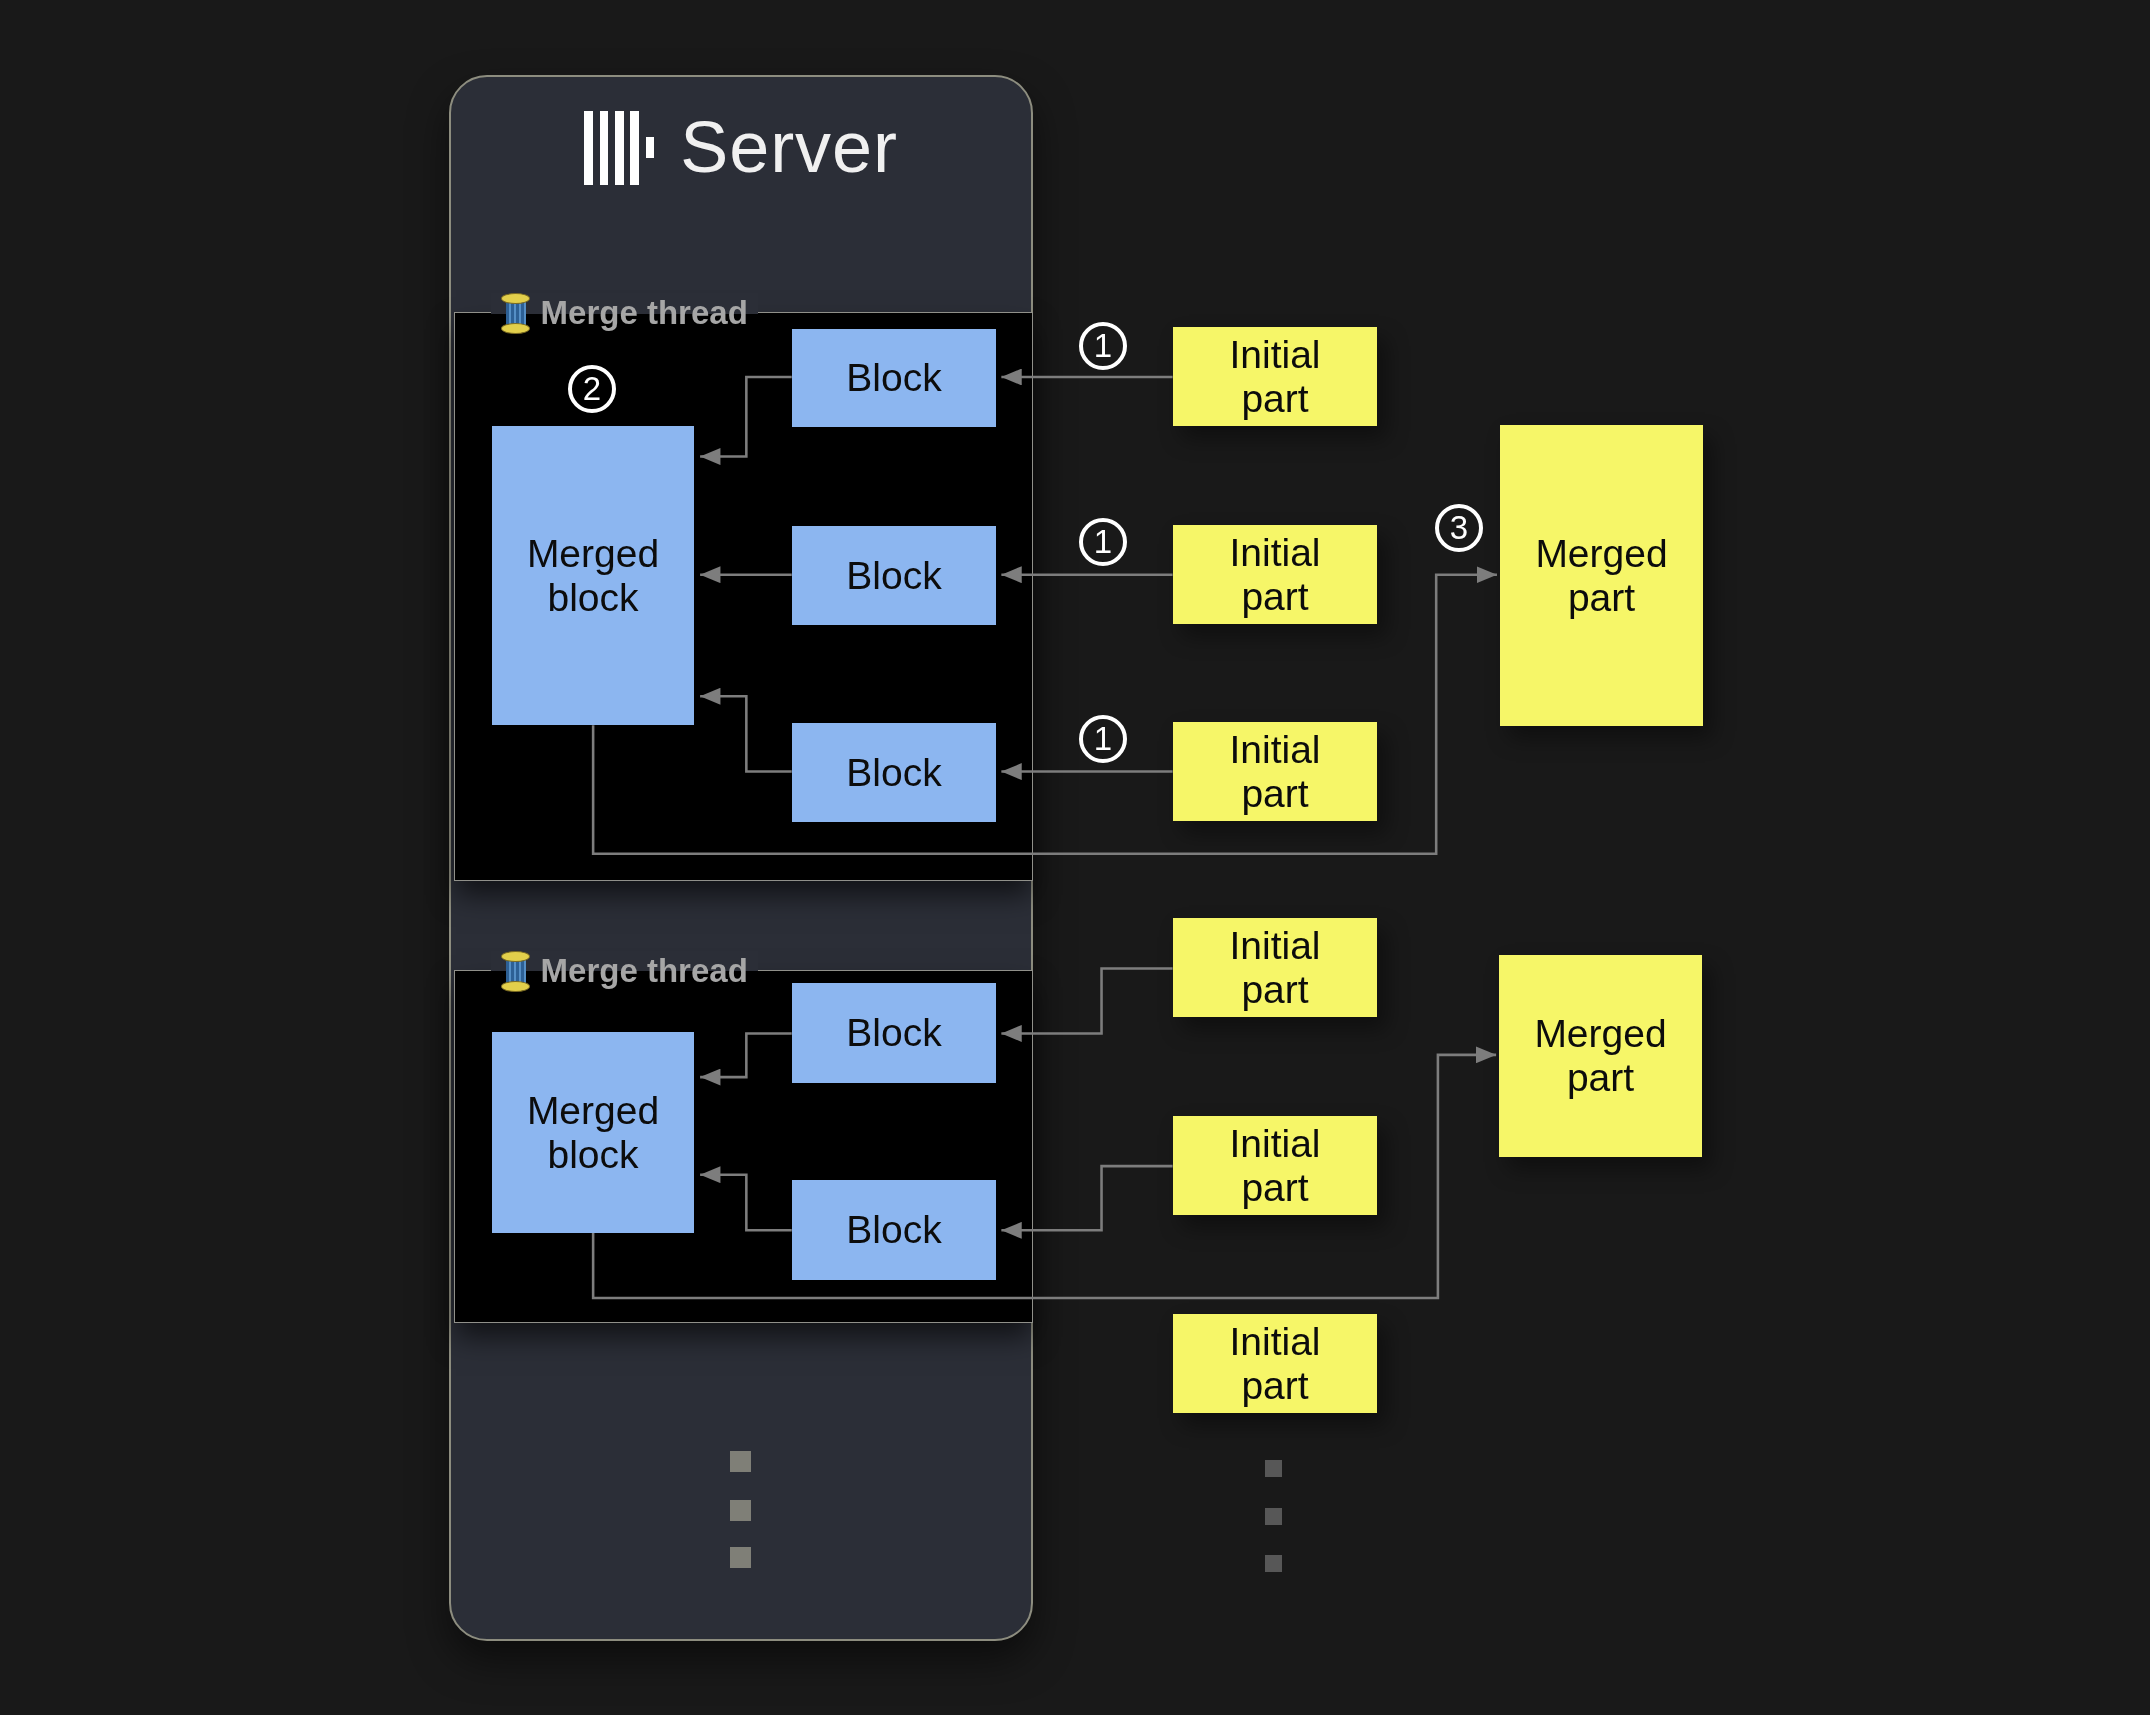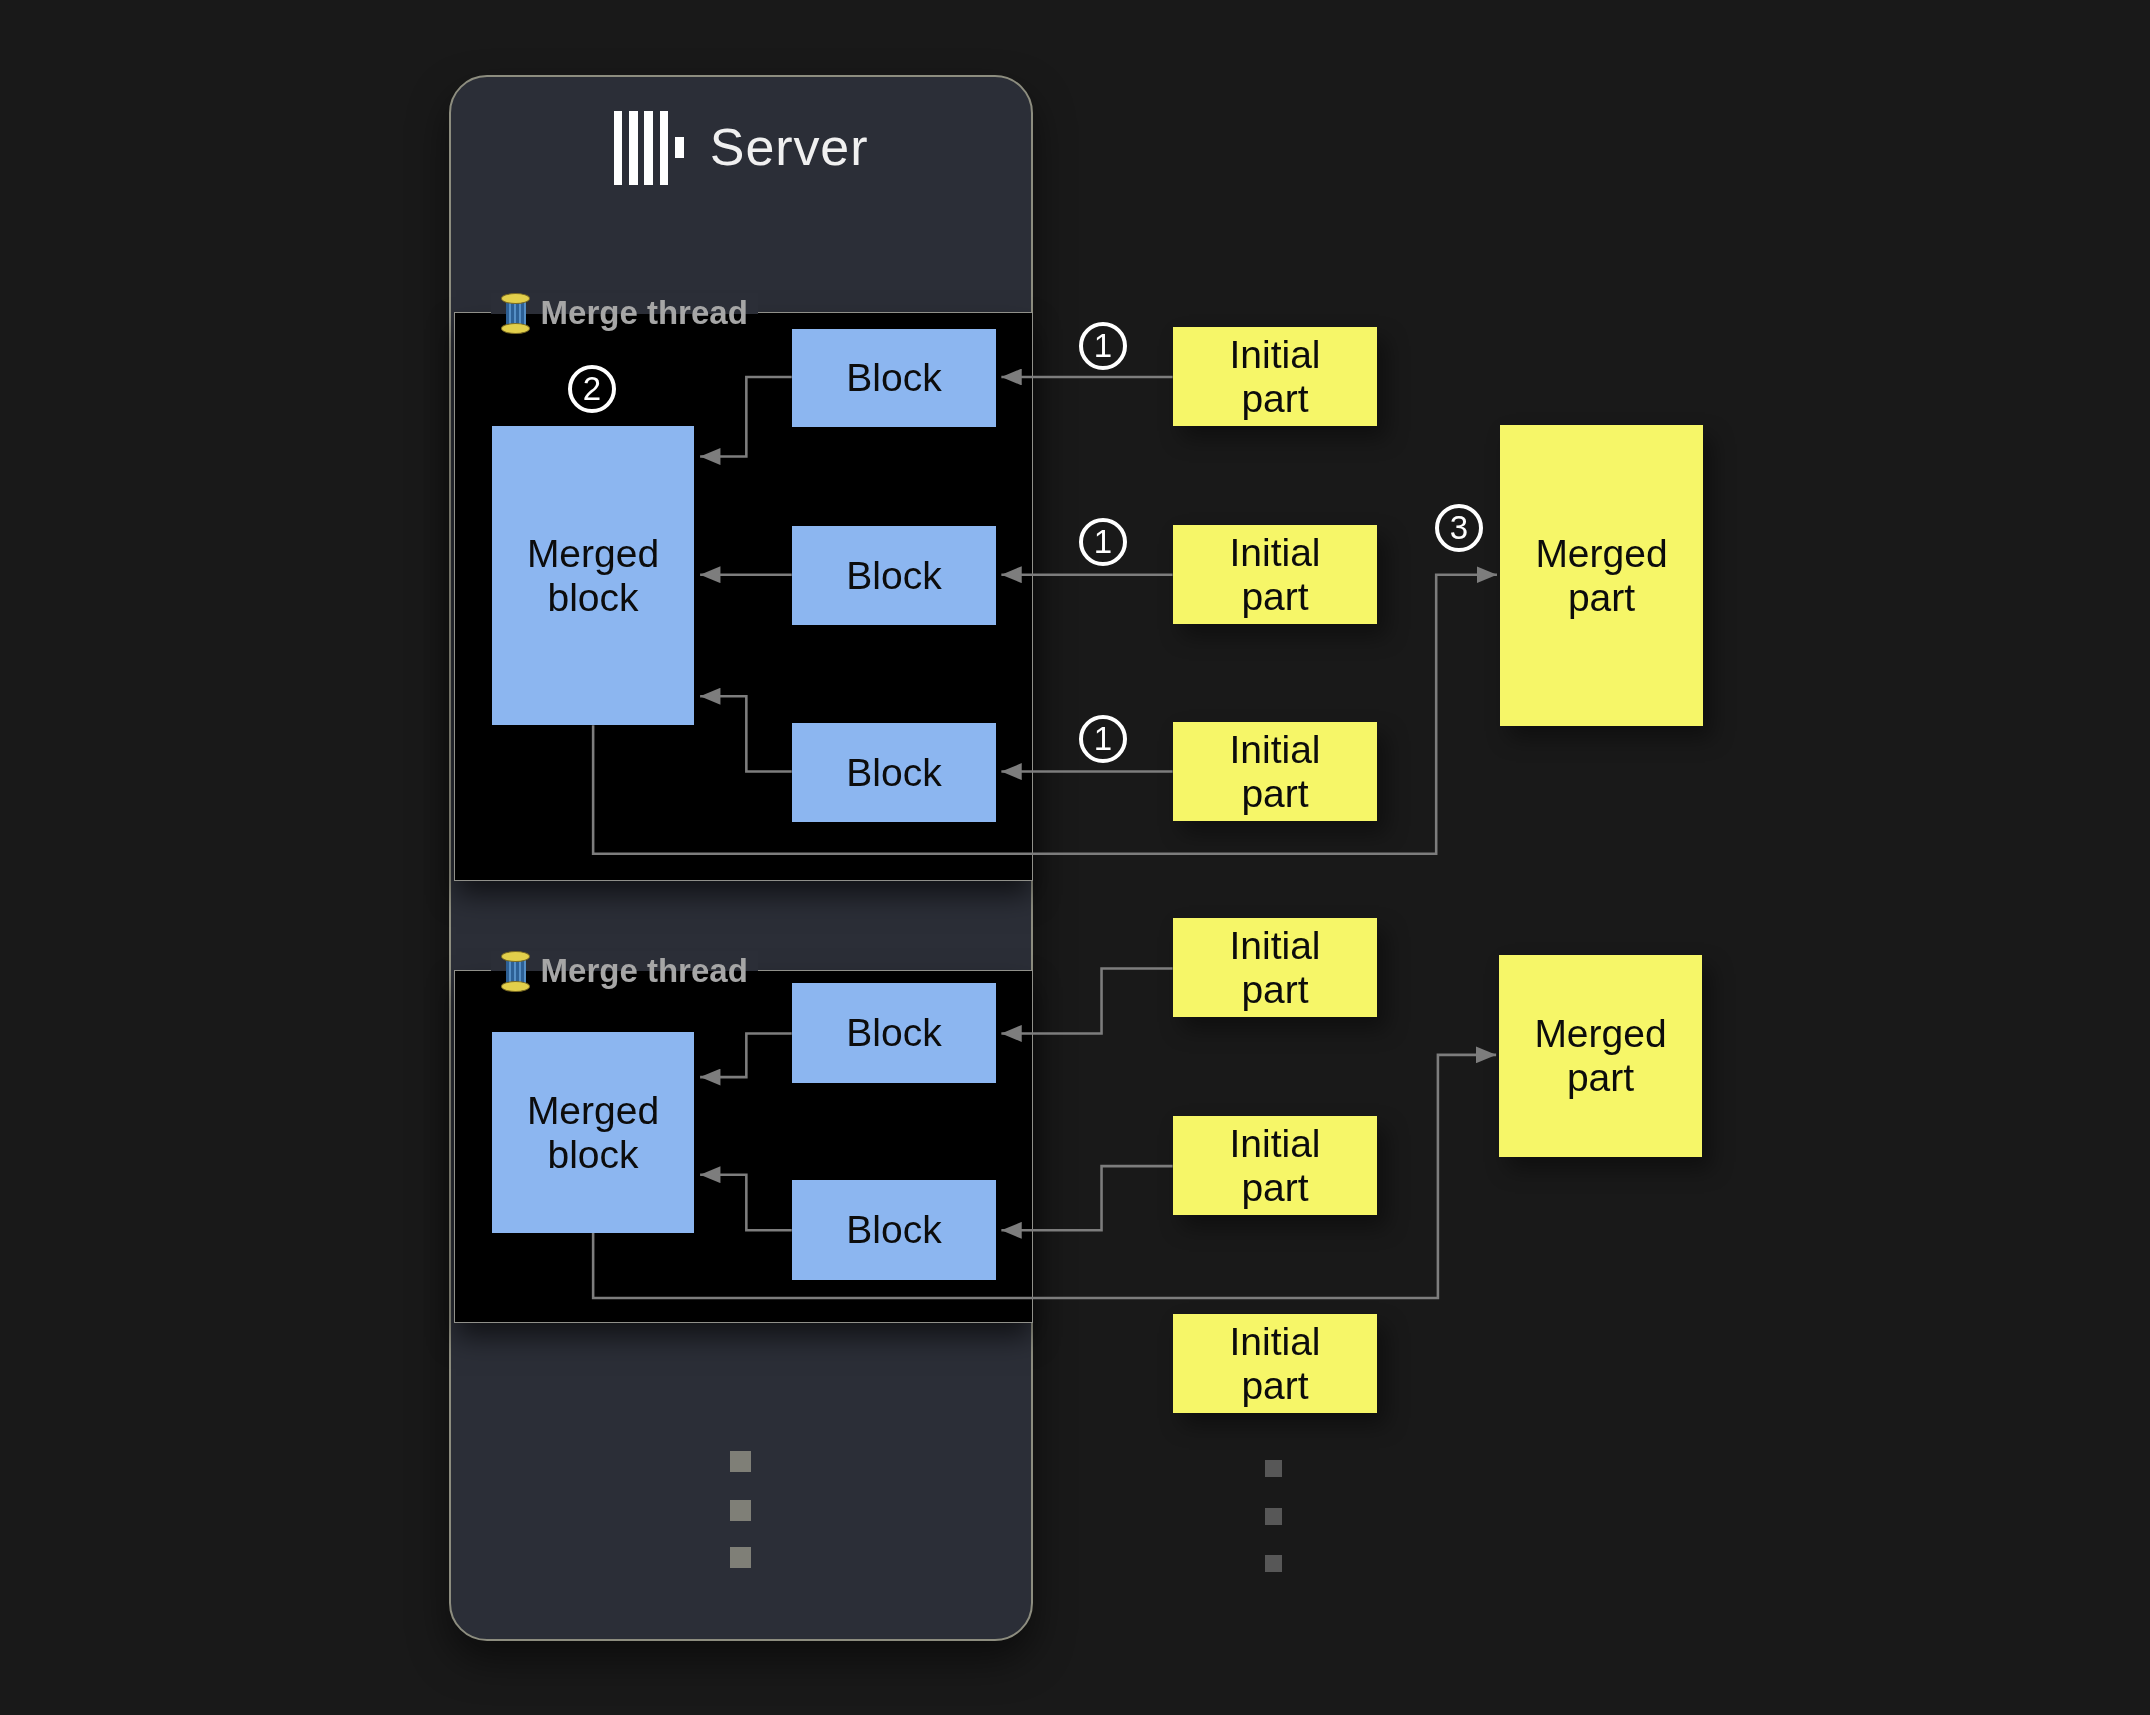--- a/index.html
+++ b/index.html
@@ -14,21 +14,21 @@
 
   .server{position:absolute;left:449px;top:75px;width:584px;height:1566px;box-sizing:border-box;
     background:var(--server-bg);border:2.6px solid var(--server-border);border-radius:38px;
     box-shadow:0 19px 38px rgba(0,0,0,.5);}
 
   .server-header{position:absolute;left:449px;top:110px;width:584px;display:flex;
     align-items:center;justify-content:center;gap:26px;z-index:3;}
   .ch-logo{display:flex;align-items:center;gap:6.8px;height:74px;}
   .ch-logo .bar{width:8.6px;height:74px;background:#fff;}
   .ch-logo .bardot{width:8.6px;height:21.4px;background:#fff;}
-  .server-title{color:var(--title-text);font-size:52px;line-height:75px;letter-spacing:0.9px;}
+  .server-title{color:var(--title-text);font-size:72px;line-height:75px;letter-spacing:0.9px;}
 
   .mpanel{position:absolute;box-sizing:border-box;background:var(--panel-bg);
     border:1.7px solid var(--panel-border);box-shadow:0 15.4px 26px -1.7px rgba(0,0,0,.6);z-index:2;font-weight:bold;}
   #panel1{left:454px;top:312px;width:579px;height:569px;}
   #panel2{left:454px;top:970px;width:579px;height:353px;}
 
   .legend{position:absolute;top:-20.5px;left:36px;height:41px;display:flex;align-items:center;
     gap:10.3px;padding:0 10.3px;background:linear-gradient(180deg,var(--server-bg) 0 50%,var(--panel-bg) 50% 100%);
     color:var(--label-text);font-size:33px;white-space:nowrap;}
 

